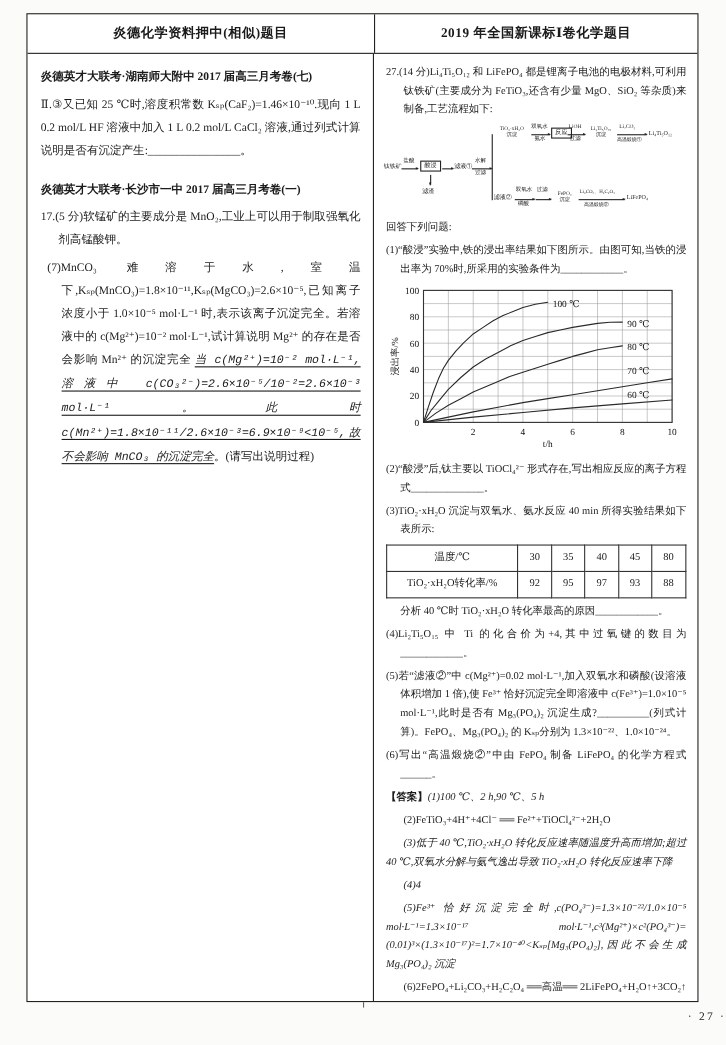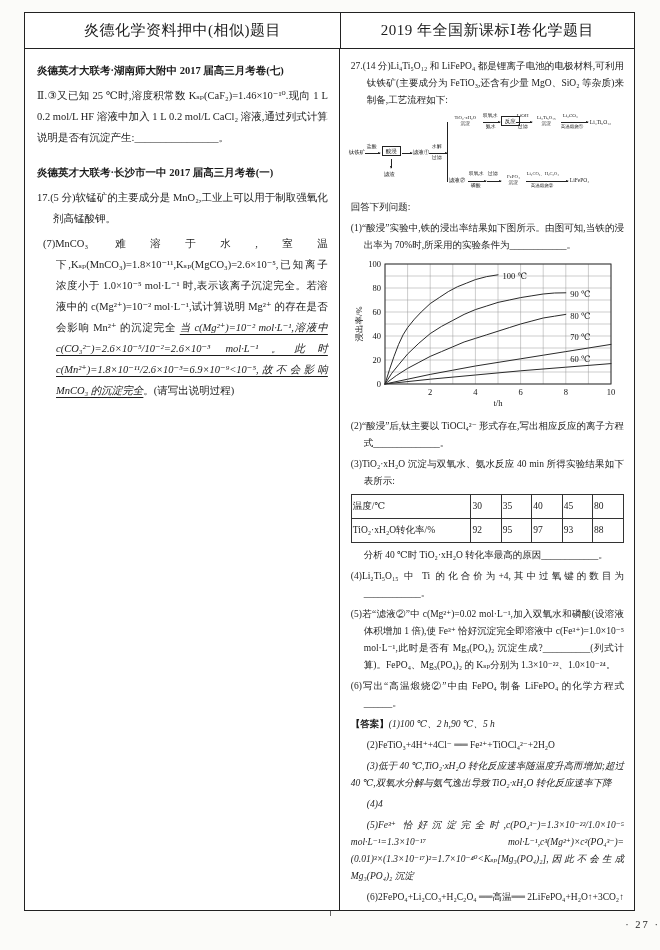--- a/index.html
+++ b/index.html
@@ -6,38 +6,38 @@
   body{
     width:660px;height:950px;position:relative;overflow:hidden;
     background:#fbfbf9;color:#1b1b1b;
     font-family:"Liberation Serif","DejaVu Serif",serif;
   }
   .frame{
     position:absolute;left:24px;top:12px;width:611px;height:899px;
     border:1.5px solid #222;background:#fff;box-sizing:border-box;
   }
   .hdr{display:flex;height:35px;border-bottom:1px solid #222;}
-  .hcell{display:flex;align-items:center;justify-content:center;font-size:15px;letter-spacing:.5px;}
+  .hcell{display:flex;align-items:center;justify-content:center;font-size:12px;letter-spacing:.5px;font-weight:bold;}
   .hcell-l{width:51.7%;border-right:1px solid #222;}
   .hcell-r{flex:1;}
   .cols{display:flex;height:calc(100% - 36px);}
   .col{box-sizing:border-box;overflow:hidden;}
   .col-l{width:51.7%;border-right:1px solid #222;padding:7px 7px 0 8px;font-size:10.5px;line-height:21px;text-align:justify;}
   .col-r{flex:1;padding:5px 6px 0 7px;font-size:9.5px;line-height:17px;text-align:justify;}
   p{margin:4px;}
   .title{font-weight:bold;}
   .mt{margin-top:14px;}
   .b{font-weight:bold;}
   .kai{font-style:italic;}
   .hang13{padding-left:13px;text-indent:-13px;}
   .hang16{padding-left:16px;text-indent:-16px;}
   .sub{margin-left:10px;}
   .ind13{padding-left:13px;}
   .ans{text-indent:16px;}
-  .filled{text-decoration:underline;text-underline-offset:2.5px;font-style:italic;}
+  .filled{text-decoration:underline;text-underline-offset:2.5px;font-style:italic;font-family:Liberation Mono, monospace;}
   
   .fd{position:relative;height:82px;margin:1px 0 2px 2px;font-size:5.5px;line-height:6px;}
   .fdt{position:absolute;white-space:nowrap;}
   .lbl{font-size:5px;}
   .sm{font-size:4.5px;}
   .box{border:0.8px solid #222;padding:1px 3px;background:#fff;}
   .two span{display:block;text-align:center;font-size:4.8px;line-height:5.6px;}
   .ha{position:absolute;border-top:0.9px solid #222;height:0;}
   .ha:after{content:"";position:absolute;right:-1px;top:-2.4px;border-left:3.2px solid #222;border-top:1.9px solid transparent;border-bottom:1.9px solid transparent;}
   .va{position:absolute;border-left:0.9px solid #222;width:0;}
@@ -77,21 +77,21 @@
   #fd-bn2{left:154px;top:61px;width:21px;}
   #fd-ba3{left:177px;top:68px;width:42px;}
   #fd-reag{left:178px;top:58px;}
   #fd-cal2{left:182px;top:70px;}
   #fd-bprod{left:221px;top:64px;}
   
   .chart{width:270px;margin:1px 0 2px 4px;}
   .chart svg text{font-family:"Liberation Serif","DejaVu Serif",serif;fill:#111;}
   
   .tbl{border-collapse:collapse;width:97%;margin:3px 0 3px 4px;font-size:9.5px;}
-  .tbl td{border:1px solid #333;text-align:left;padding:3px 1px;height:15px;}
+  .tbl td{border:1px solid #333;text-align:center;padding:3px 1px;height:15px;}
   .tbl .lab{width:44%;}
   
   .pagenum{position:absolute;top:919px;left:0;width:660px;text-align:right;font-size:10.5px;letter-spacing:2px;}
   .crop-tick{position:absolute;left:330px;top:911px;height:5px;border-left:1px solid #666;}
 </style>
 </head>
 <body>
 
 <div class="page">
   <div class="frame">

